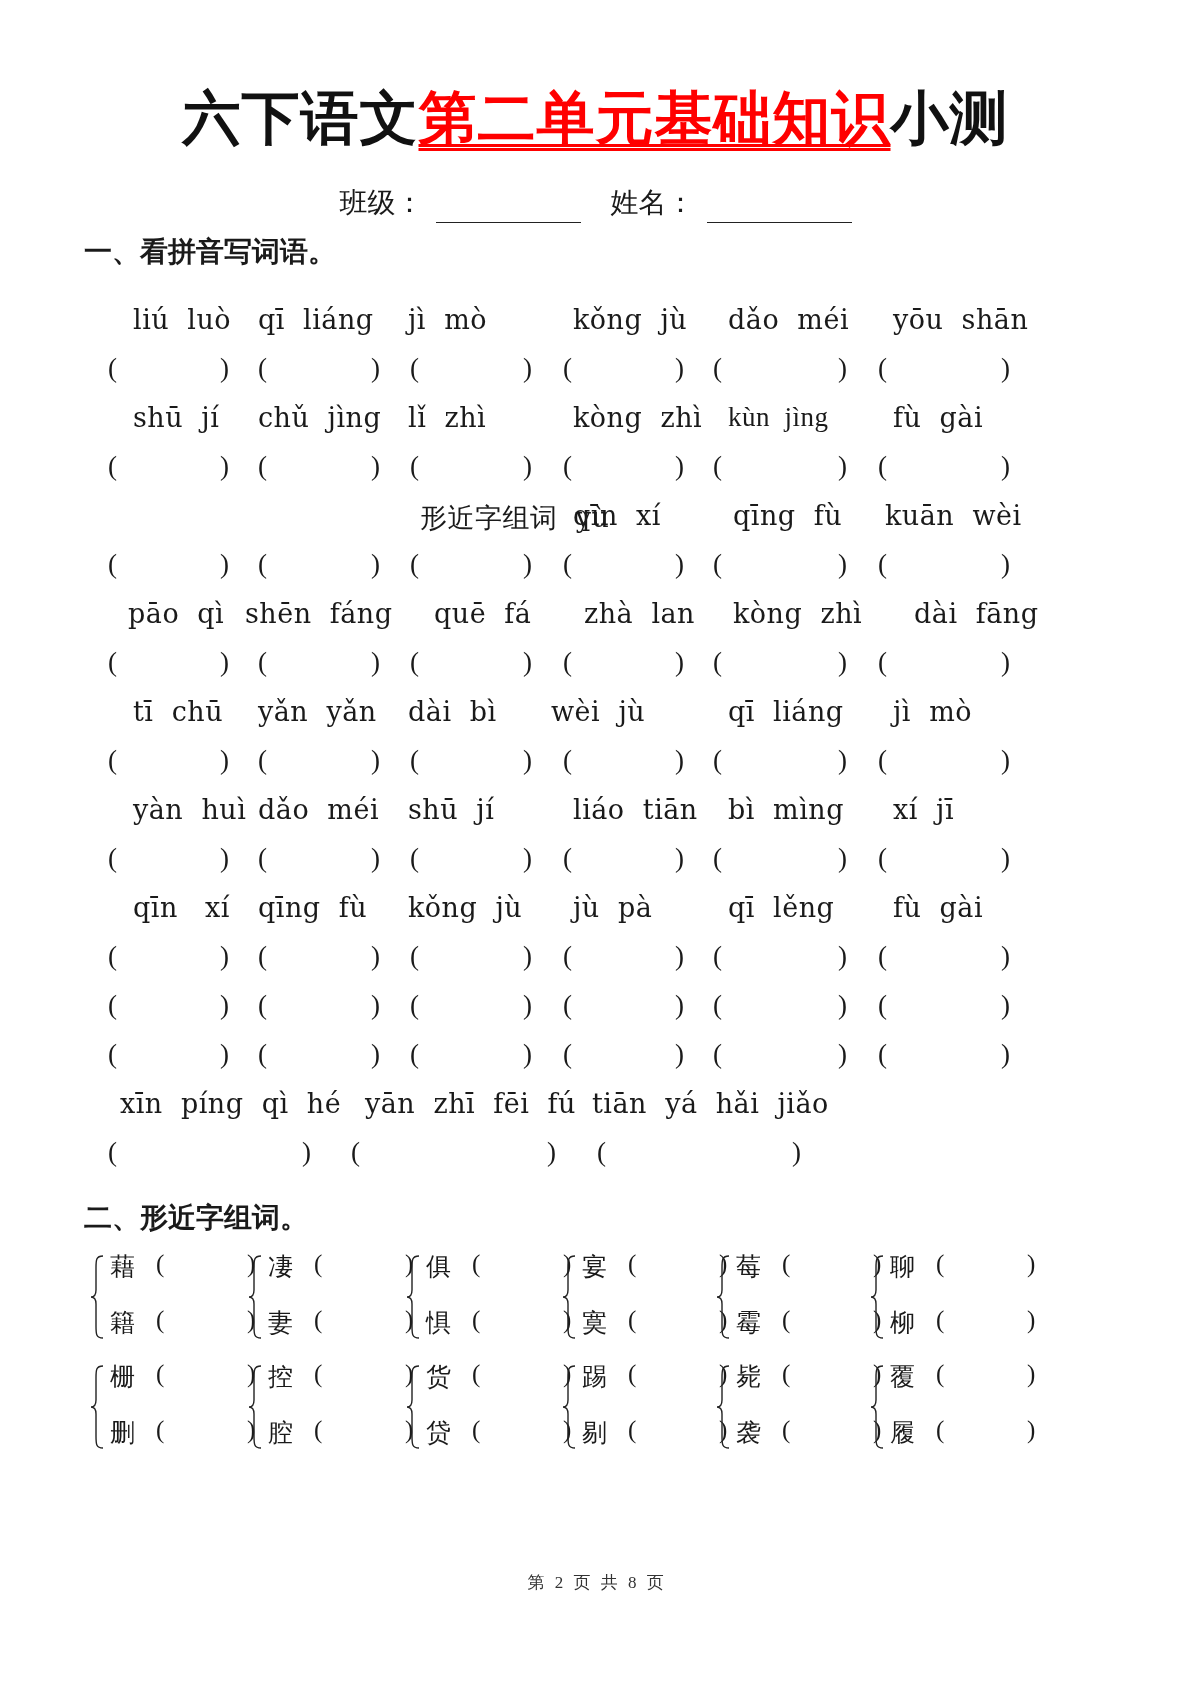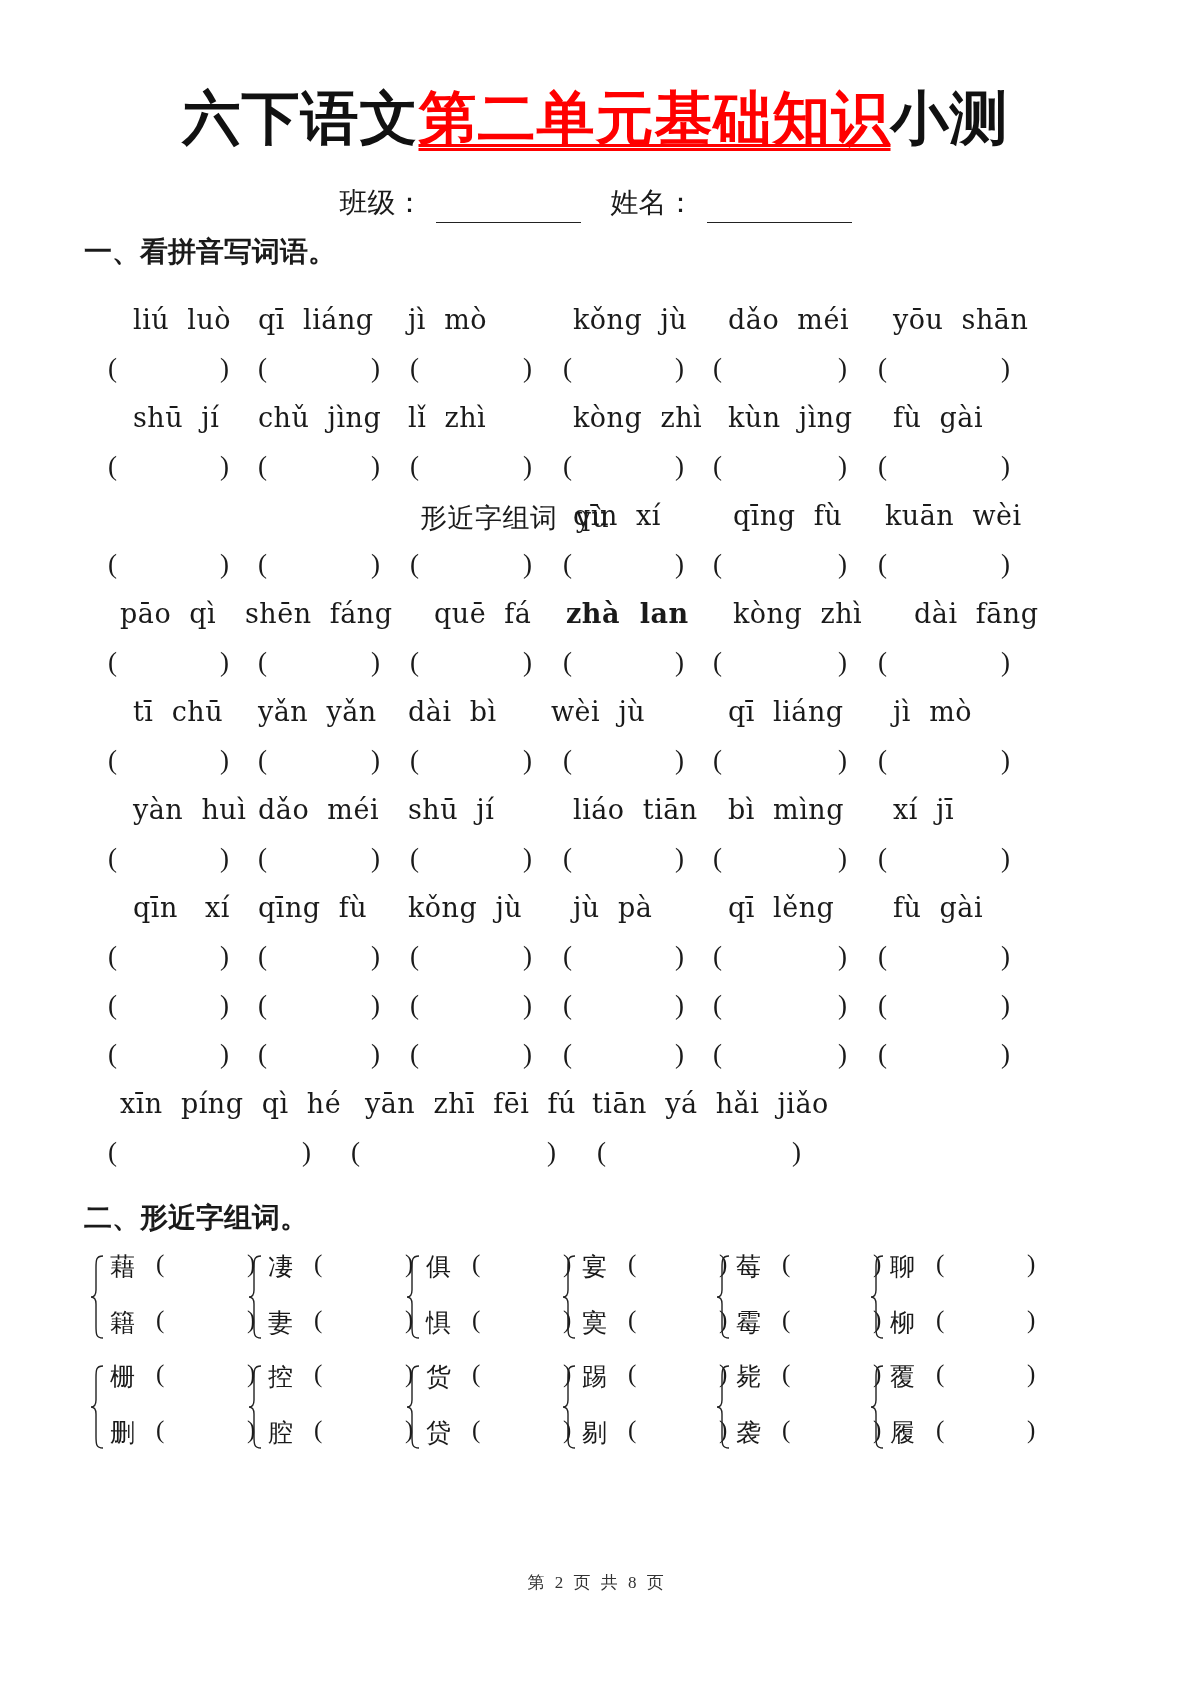--- a/index.html
+++ b/index.html
@@ -82,36 +82,36 @@
       <span class="py" style="left: 465px;">kǒng  jù</span>
       <span class="py" style="left: 620px;">dǎo  méi</span>
       <span class="py" style="left: 785px;">yōu  shān</span>
     </div>
     <div class="brow"><span><span class="paren" style="left: 0px;">(</span><span class="paren" style="left: 112px;">)</span></span><span><span class="paren" style="left: 150px;">(</span><span class="paren" style="left: 263px;">)</span></span><span><span class="paren" style="left: 302px;">(</span><span class="paren" style="left: 415px;">)</span></span><span><span class="paren" style="left: 455px;">(</span><span class="paren" style="left: 567px;">)</span></span><span><span class="paren" style="left: 605px;">(</span><span class="paren" style="left: 730px;">)</span></span><span><span class="paren" style="left: 770px;">(</span><span class="paren" style="left: 893px;">)</span></span></div>
     <div class="prow">
       <span class="py" style="left: 25px;">shū  jí</span>
       <span class="py" style="left: 150px;">chǔ  jìng</span>
       <span class="py" style="left: 300px;">lǐ  zhì</span>
       <span class="py" style="left: 465px;">kòng  zhì</span>
-      <span class="py" style="left: 620px;">kùn  jìng</span>
+      <span class="py" style="left: 620px; font-family: Liberation Serif, serif;">kùn  jìng</span>
       <span class="py" style="left: 785px;">fù  gài</span>
     </div>
     <div class="brow"><span><span class="paren" style="left: 0px;">(</span><span class="paren" style="left: 112px;">)</span></span><span><span class="paren" style="left: 150px;">(</span><span class="paren" style="left: 263px;">)</span></span><span><span class="paren" style="left: 302px;">(</span><span class="paren" style="left: 415px;">)</span></span><span><span class="paren" style="left: 455px;">(</span><span class="paren" style="left: 567px;">)</span></span><span><span class="paren" style="left: 605px;">(</span><span class="paren" style="left: 730px;">)</span></span><span><span class="paren" style="left: 770px;">(</span><span class="paren" style="left: 893px;">)</span></span></div>
     <div class="prow">
       <span class="py" style="left: 312px;">形近字组词  yù</span>
       <span class="py" style="left: 465px;">qīn  xí</span>
       <span class="py" style="left: 625px;">qīng  fù</span>
       <span class="py" style="left: 777px;">kuān  wèi</span>
     </div>
     <div class="brow"><span><span class="paren" style="left: 0px;">(</span><span class="paren" style="left: 112px;">)</span></span><span><span class="paren" style="left: 150px;">(</span><span class="paren" style="left: 263px;">)</span></span><span><span class="paren" style="left: 302px;">(</span><span class="paren" style="left: 415px;">)</span></span><span><span class="paren" style="left: 455px;">(</span><span class="paren" style="left: 567px;">)</span></span><span><span class="paren" style="left: 605px;">(</span><span class="paren" style="left: 730px;">)</span></span><span><span class="paren" style="left: 770px;">(</span><span class="paren" style="left: 893px;">)</span></span></div>
     <div class="prow">
-      <span class="py" style="left: 12px;">pāo  qì</span>
+      <span class="py" style="left: 20px;">pāo  qì</span>
       <span class="py" style="left: 137px;">shēn  fáng</span>
       <span class="py" style="left: 326px;">quē  fá</span>
-      <span class="py" style="left: 458px; font-weight: bold;">zhà  lan</span>
+      <span class="py" style="left: 476px;">zhà  lan</span>
       <span class="py" style="left: 625px;">kòng  zhì</span>
       <span class="py" style="left: 806px;">dài  fāng</span>
     </div>
     <div class="brow"><span><span class="paren" style="left: 0px;">(</span><span class="paren" style="left: 112px;">)</span></span><span><span class="paren" style="left: 150px;">(</span><span class="paren" style="left: 263px;">)</span></span><span><span class="paren" style="left: 302px;">(</span><span class="paren" style="left: 415px;">)</span></span><span><span class="paren" style="left: 455px;">(</span><span class="paren" style="left: 567px;">)</span></span><span><span class="paren" style="left: 605px;">(</span><span class="paren" style="left: 730px;">)</span></span><span><span class="paren" style="left: 770px;">(</span><span class="paren" style="left: 893px;">)</span></span></div>
     <div class="prow">
       <span class="py" style="left: 25px;">tī  chū</span>
       <span class="py" style="left: 150px;">yǎn  yǎn</span>
       <span class="py" style="left: 300px;">dài  bì</span>
       <span class="py" style="left: 443px;">wèi  jù</span>
       <span class="py" style="left: 620px;">qī  liáng</span>

